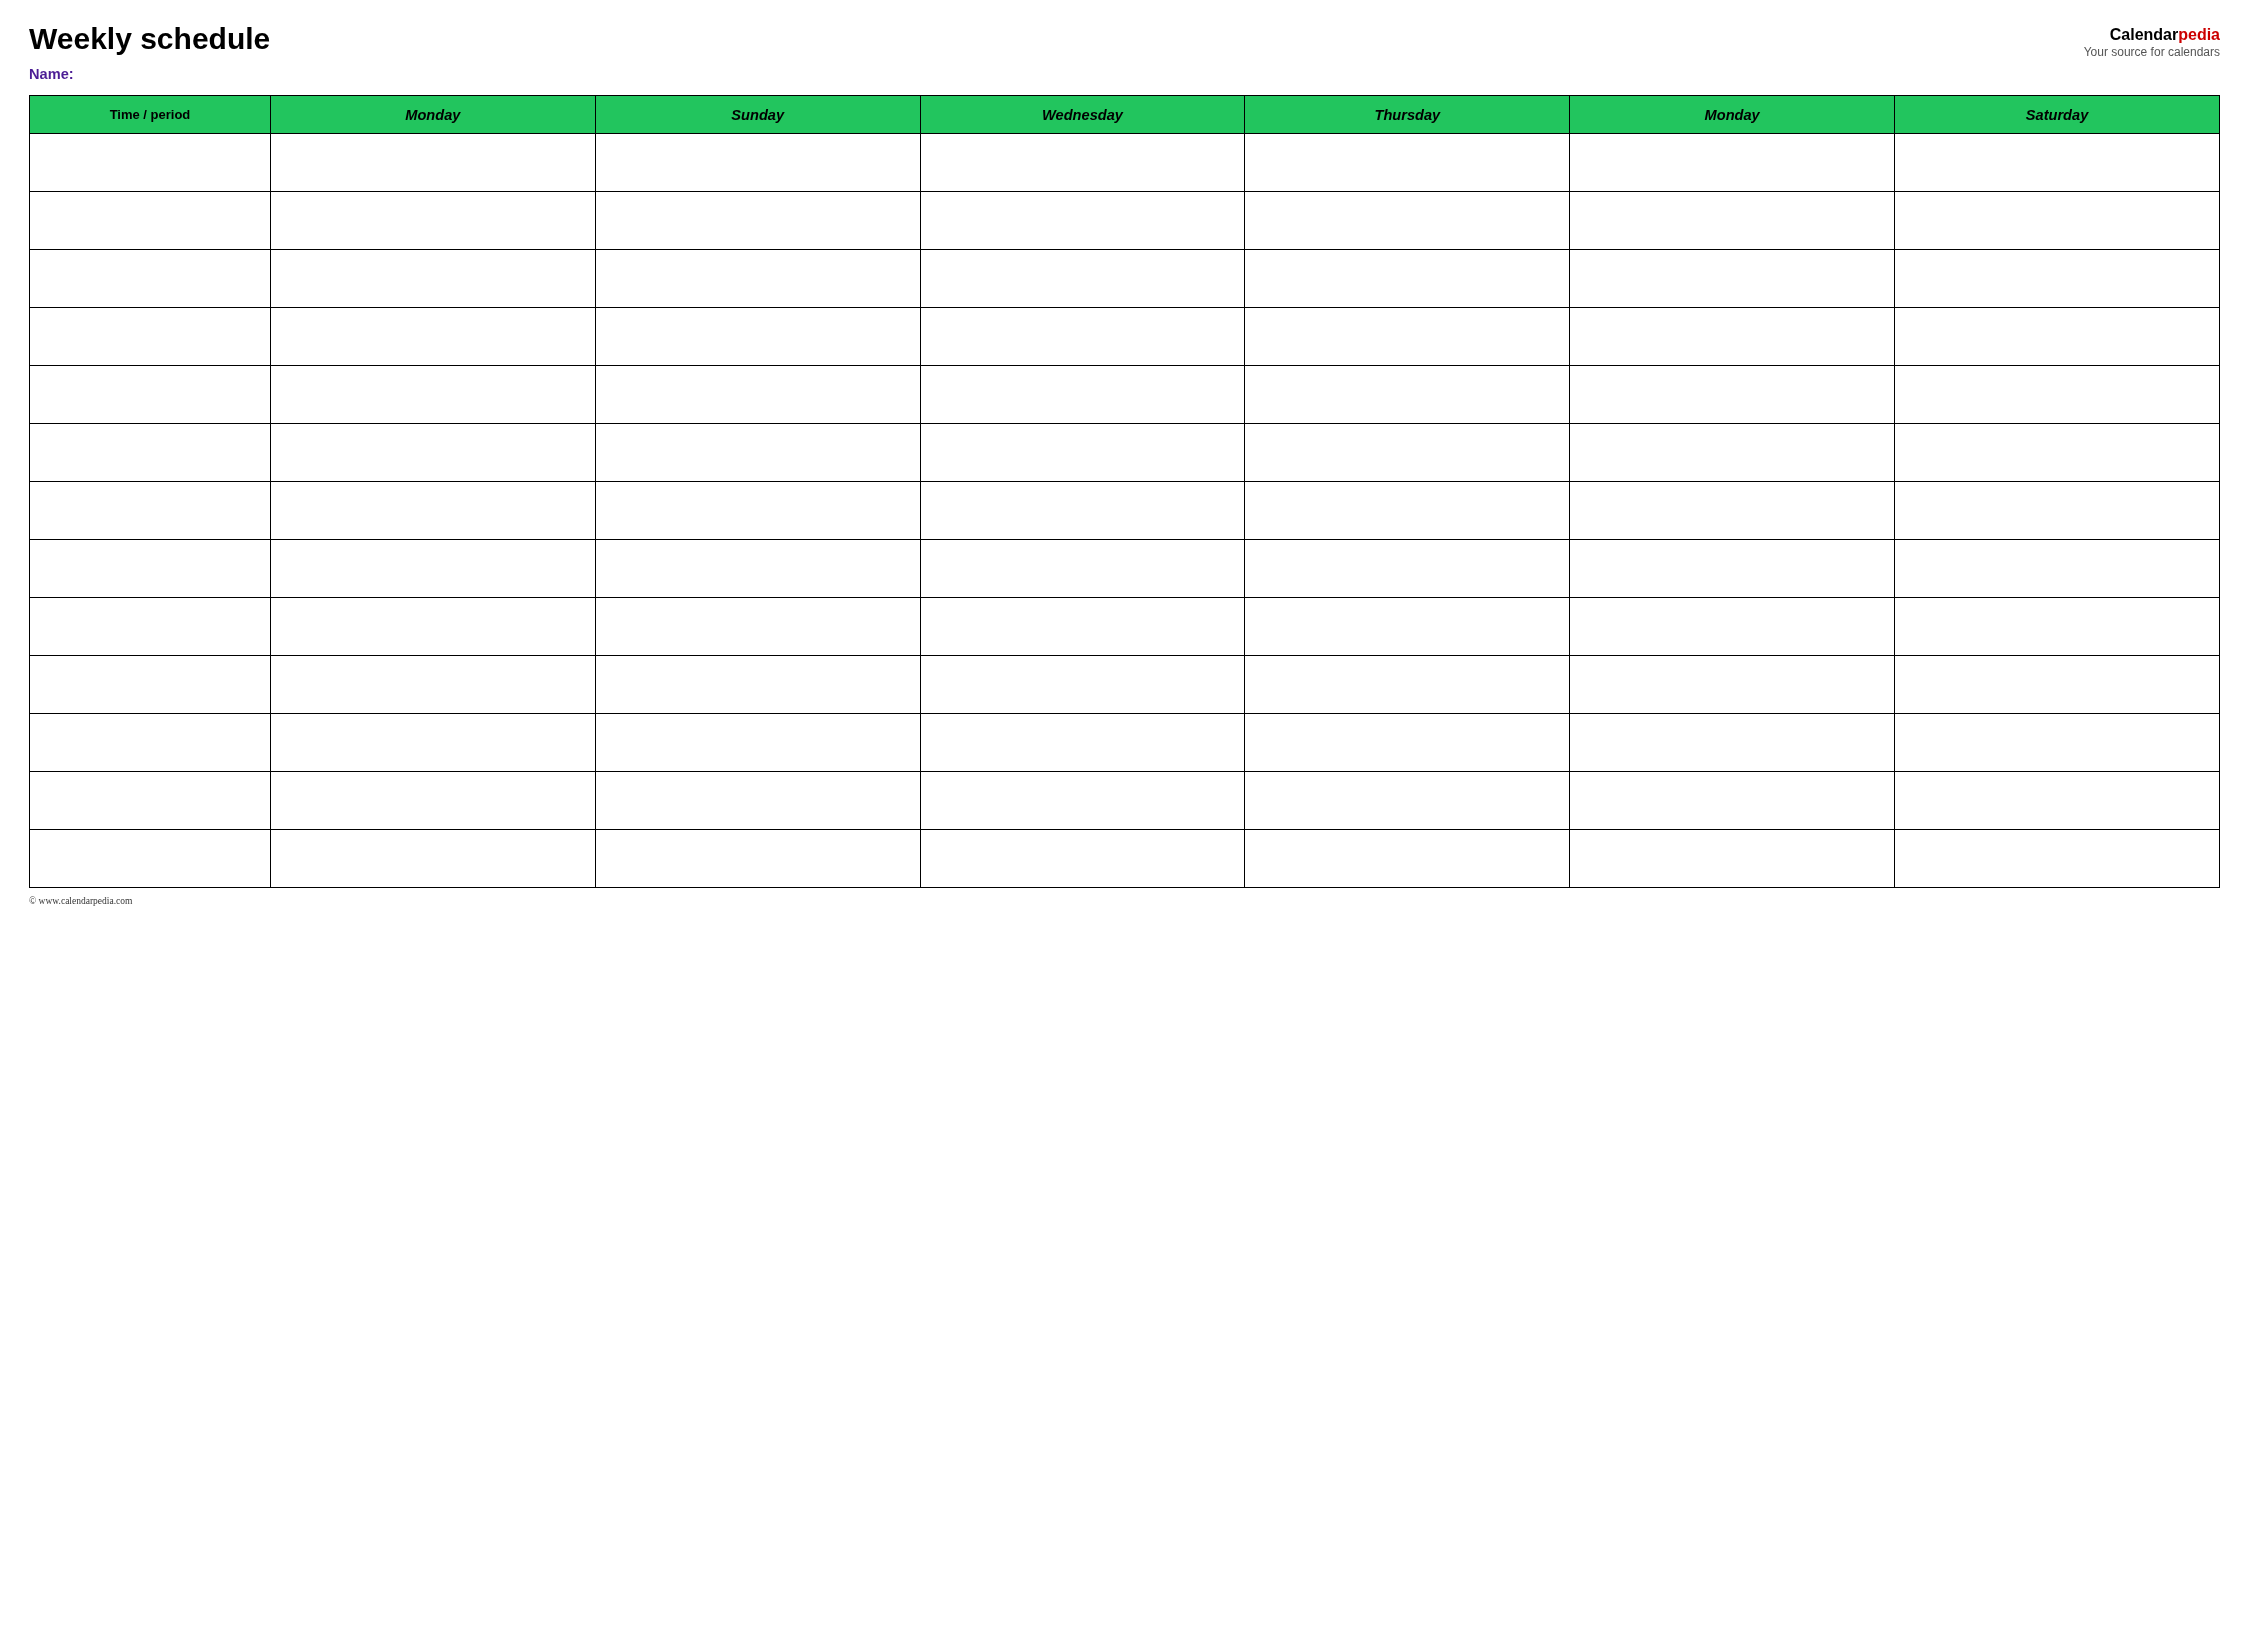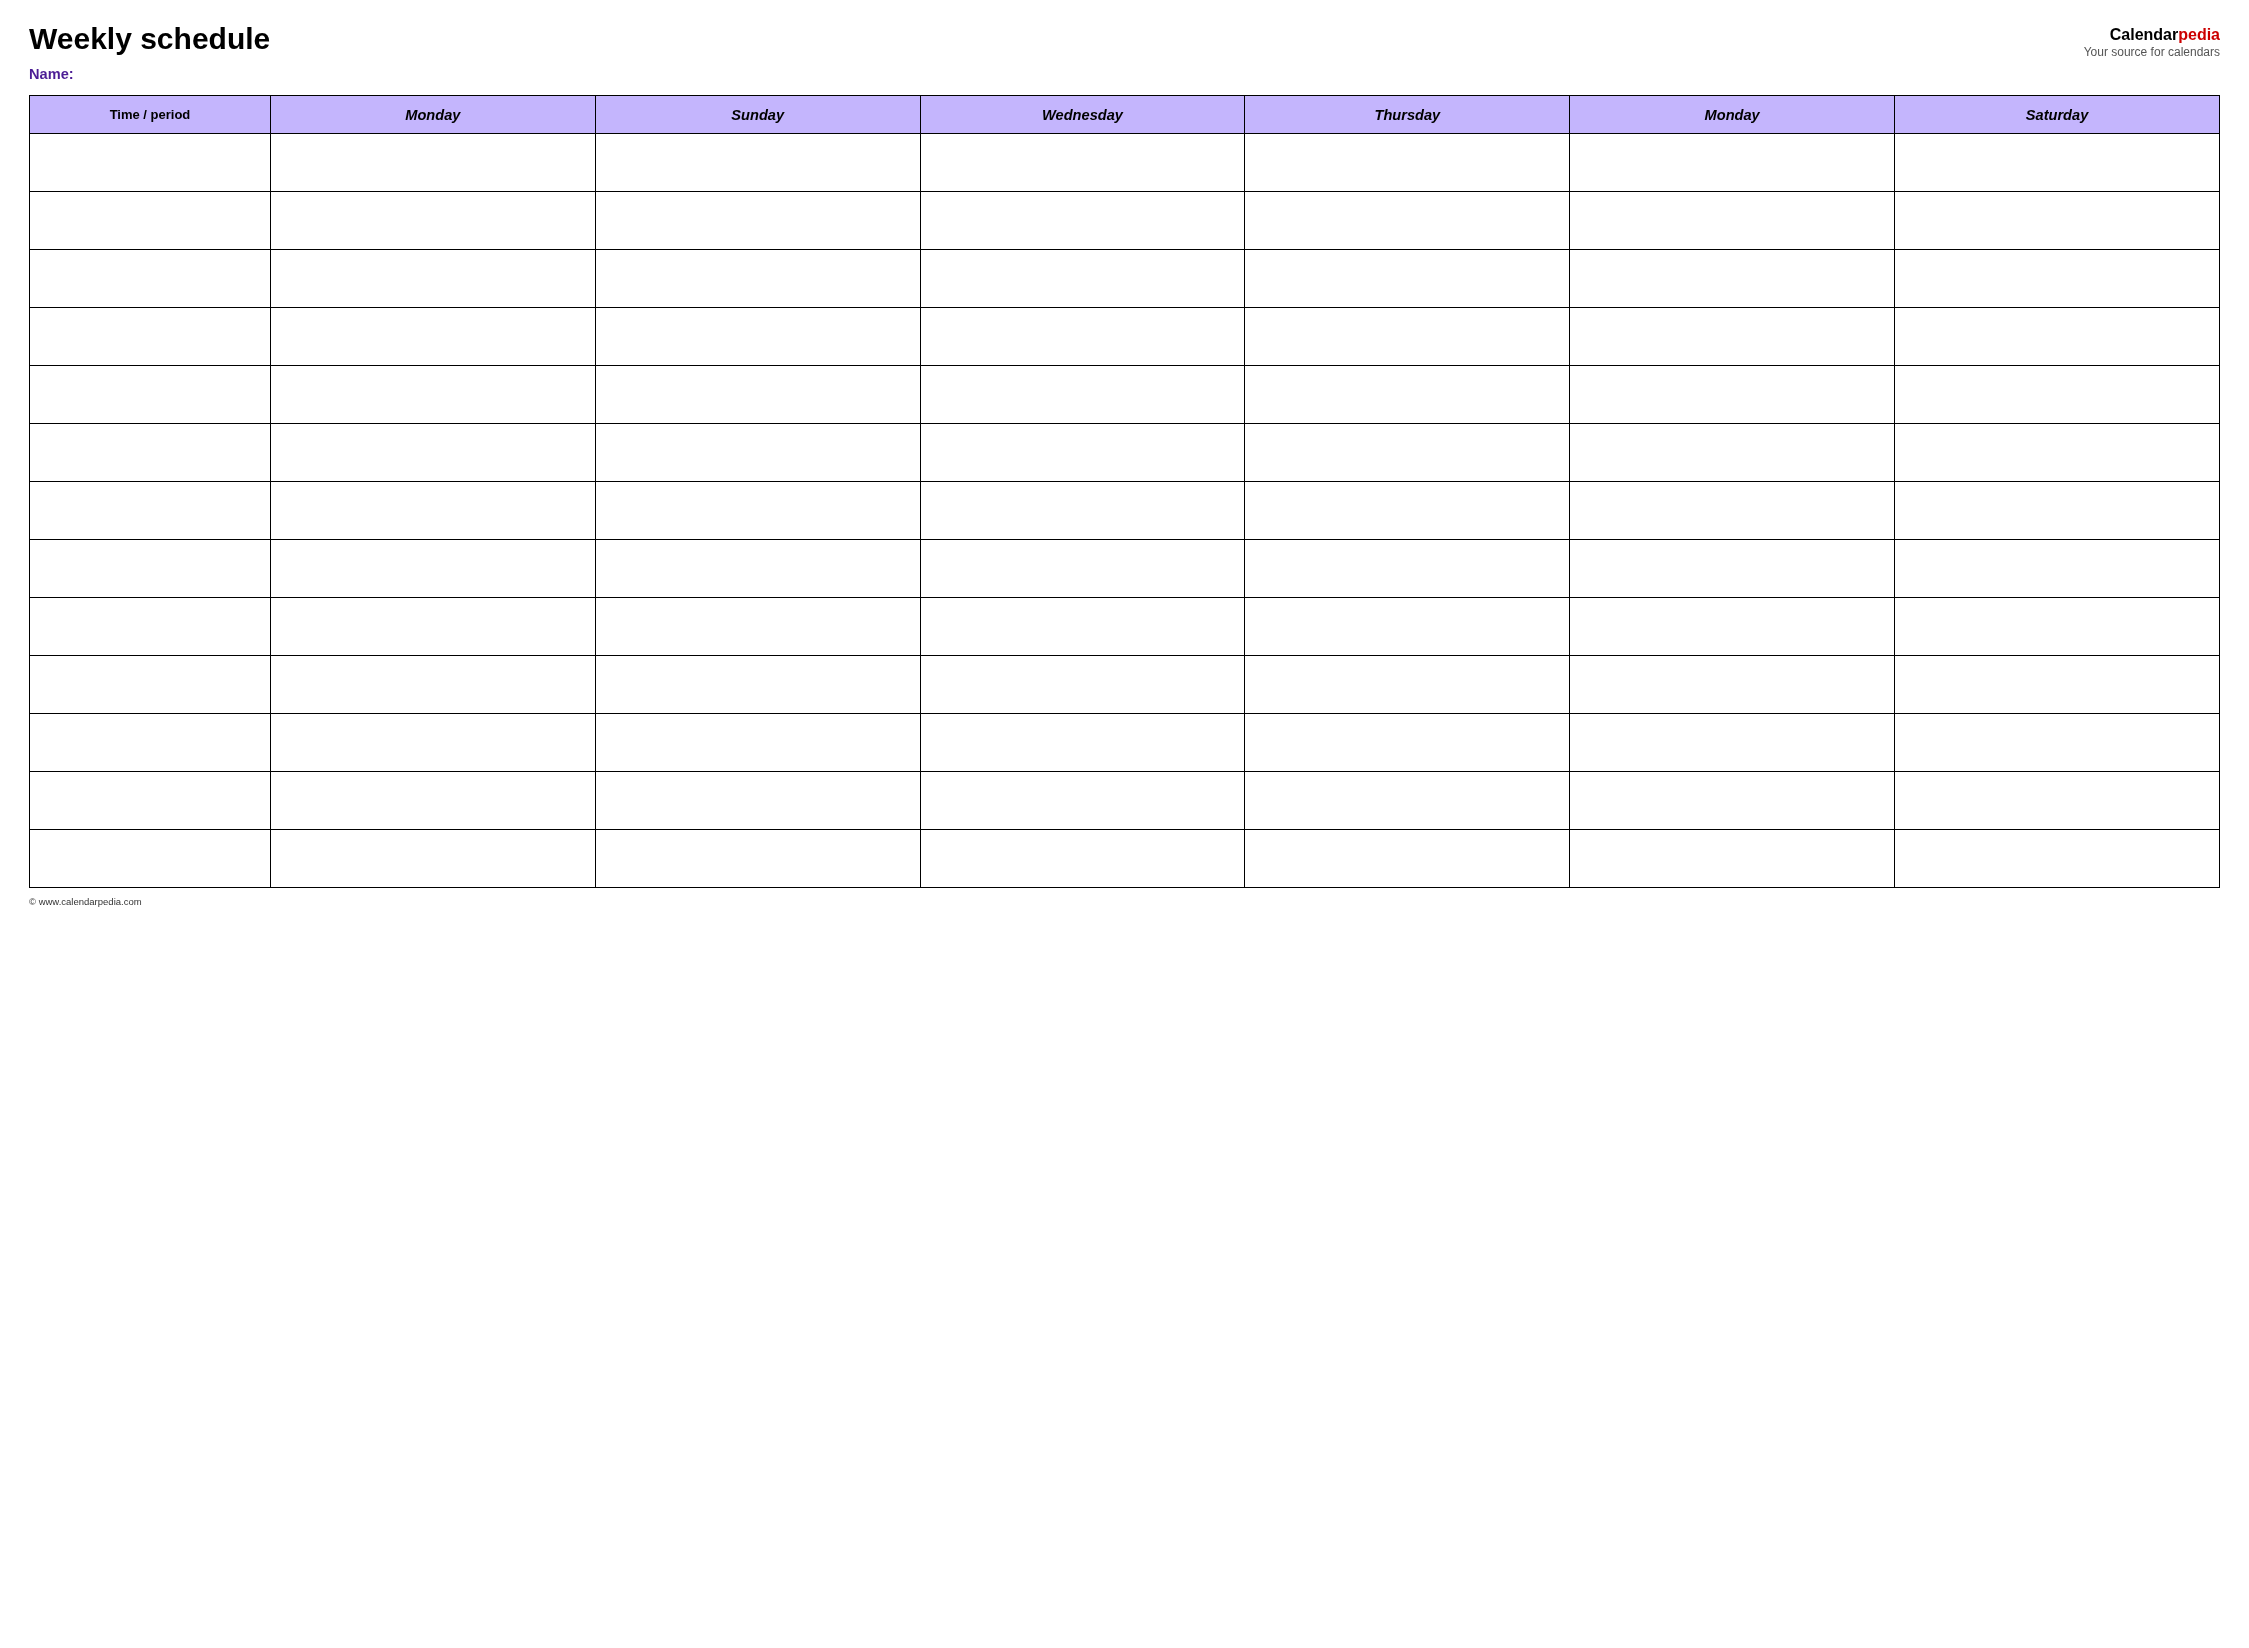--- a/index.html
+++ b/index.html
@@ -71,21 +71,21 @@
       border-collapse: collapse;
       border: 1.5px solid #000000;
     }
 
     .schedule-table th {
       border: 1.1px solid #000000;
       padding: 10.2px 5.8px;
       text-align: center;
       font-size: 14.6px;
       font-weight: bold;
-      background: #c4b5fd;
+      background: #22c55e;
       color: #000000;
     }
 
     .schedule-table th.time-col {
       width: 11%;
       font-size: 13px;
     }
 
     .schedule-table th.day-col {
       width: 14.83%;
@@ -99,20 +99,21 @@
     }
 
     .schedule-table td.time-cell {
       width: 11%;
     }
 
     .footer {
       margin-top: 8.7px;
       font-size: 9.5px;
       color: #333333;
+      font-family: Liberation Serif, serif;
     }
   </style>
 </head>
 <body>
 
 <div class="header">
   <h1 class="title">Weekly schedule</h1>
   <div class="logo-container">
     <div class="logo-text">
       <span class="black-bold">Calendar</span><span class="red">pedia</span>

